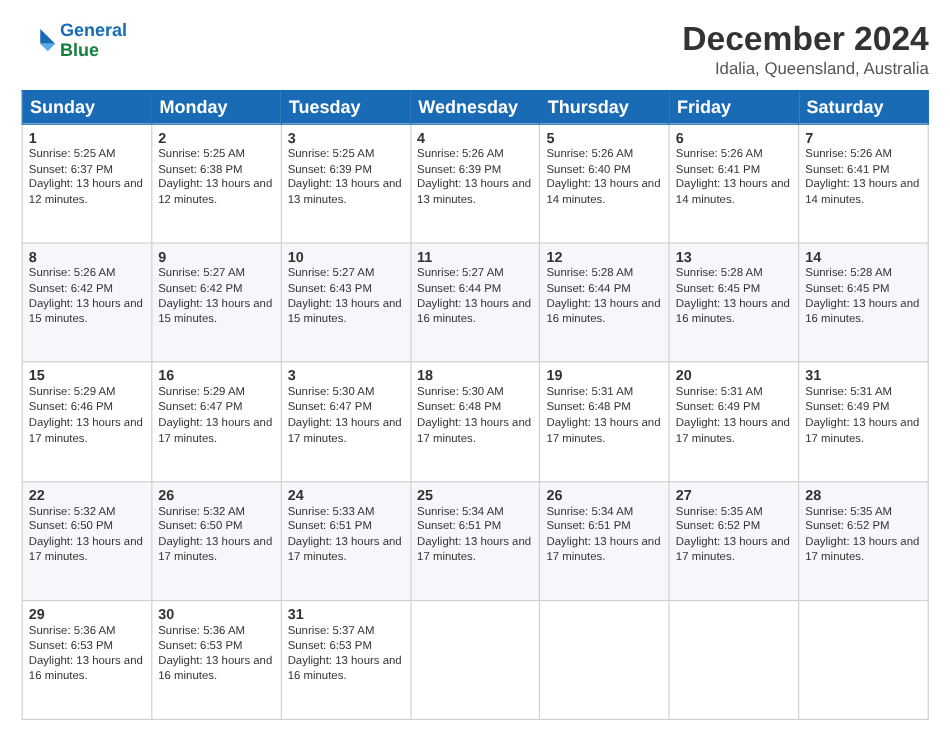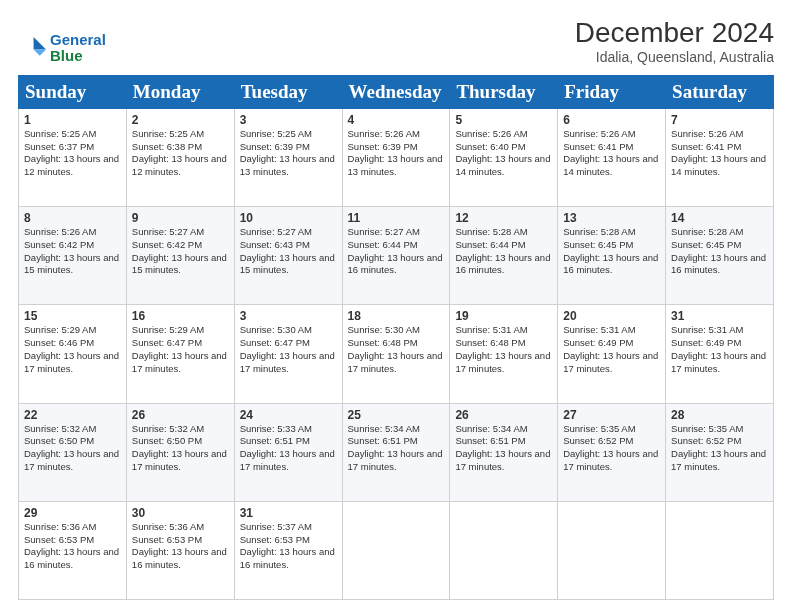--- a/index.html
+++ b/index.html
@@ -13,21 +13,21 @@
     .page {
       width: 792px;
       height: 612px;
       padding: 18px 18px 12px 18px;
       display: flex;
       flex-direction: column;
     }
     .header {
       display: flex;
       justify-content: space-between;
-      align-items: flex-end;
+      align-items: flex-start;
       margin-bottom: 10px;
     }
     .logo {
       display: flex;
       align-items: center;
       gap: 4px;
     }
     .logo-text {
       font-size: 15px;
       font-weight: bold;
@@ -39,45 +39,44 @@
     }
     .logo-icon {
       width: 28px;
       height: 28px;
     }
     .title-block {
       text-align: right;
     }
     .title-block h1 {
       font-size: 28px;
-      font-weight: normal;
+      font-weight: bold;
       color: #333;
       line-height: 1.1;
     }
     .title-block h2 {
       font-size: 14px;
       font-weight: normal;
       color: #555;
     }
     .calendar {
       flex: 1;
       border: 1px solid #ccc;
       border-collapse: collapse;
       width: 100%;
       table-layout: fixed;
     }
     .calendar th {
       background-color: #1a6bb5;
       color: #fff;
       text-align: left;
       padding: 5px 6px;
-      font-size: 19px;
+      font-size: 15px;
       font-weight: bold;
       border: 1px solid #1a6bb5;
-      font-family: Liberation Serif, serif;
     }
     .calendar td {
       border: 1px solid #d0d0d0;
       vertical-align: top;
       padding: 4px 5px;
       font-size: 9.5px;
       color: #333;
       background: #fff;
     }
     .calendar tr:nth-child(even) td {

